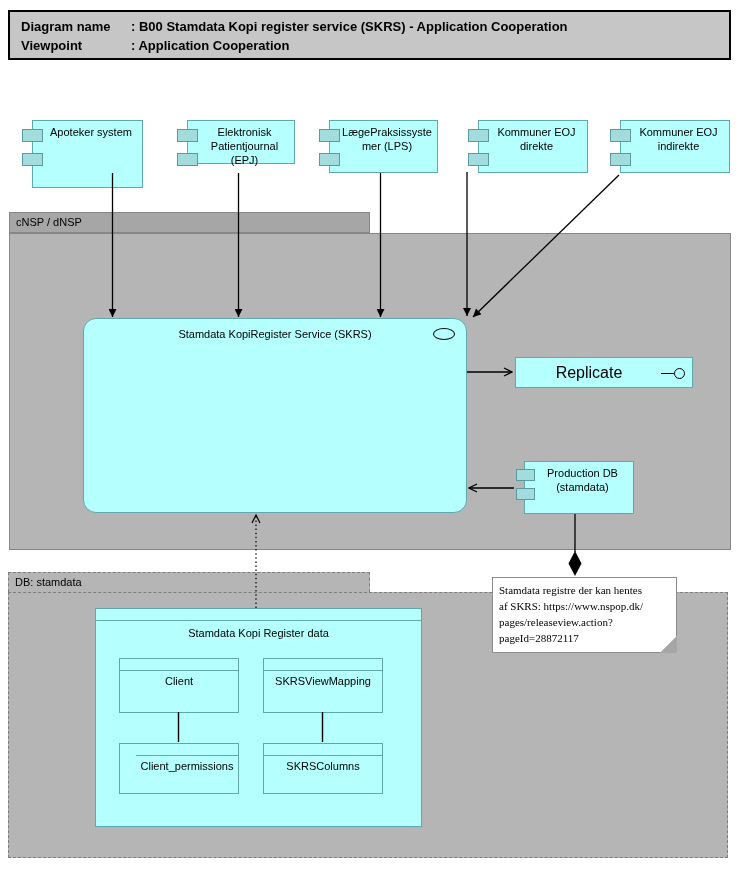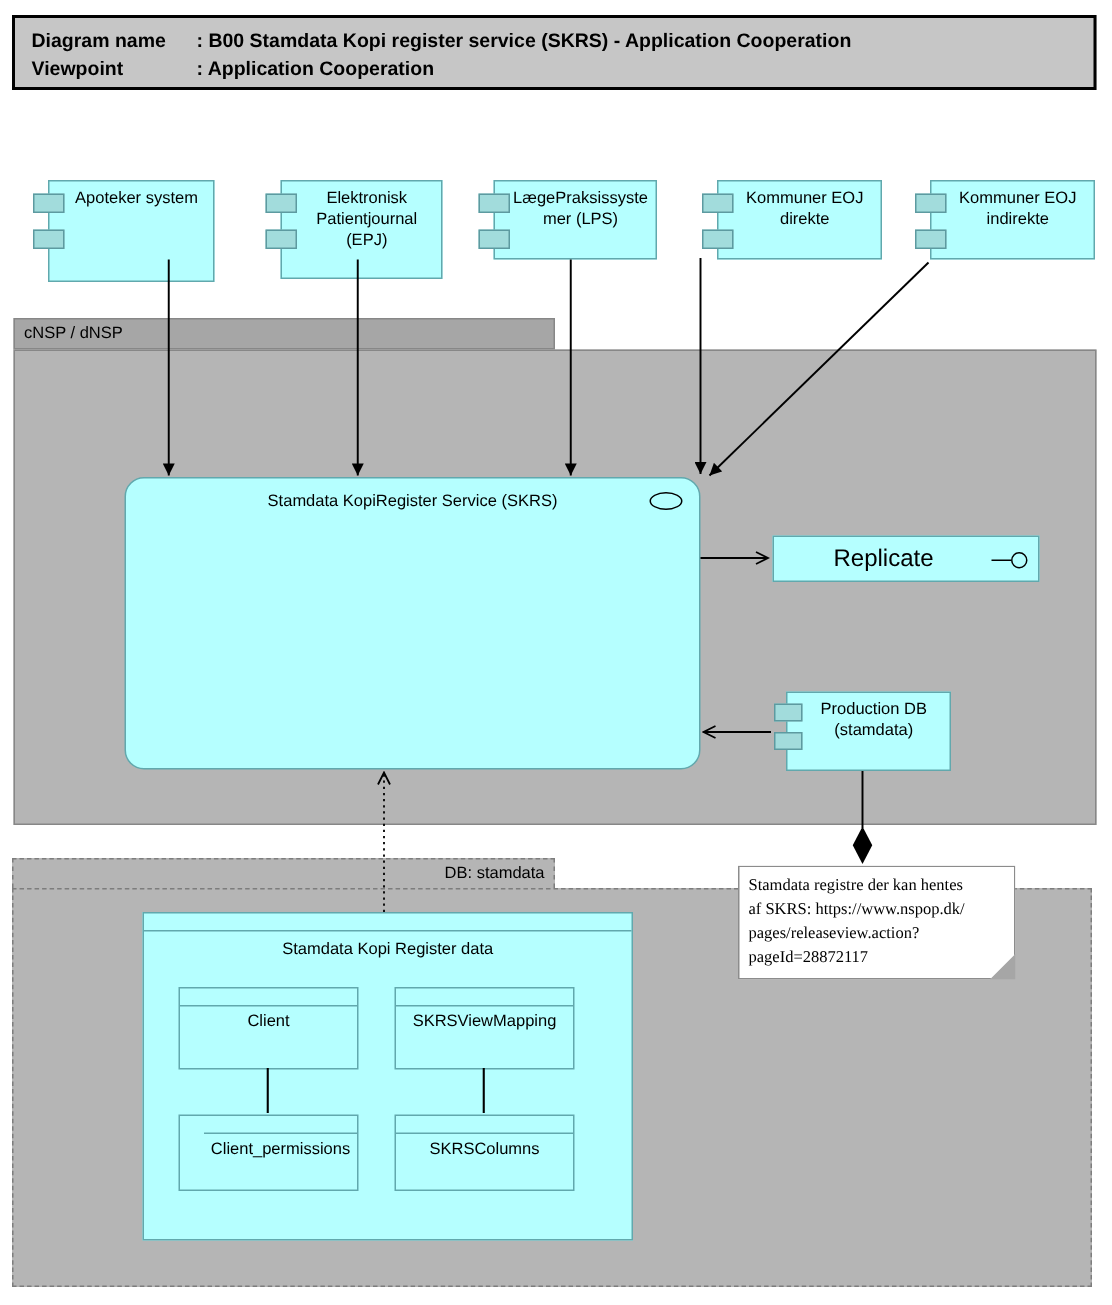--- a/index.html
+++ b/index.html
@@ -94,31 +94,31 @@
       <span>Viewpoint</span>
       <span>: Application Cooperation</span>
     </div>
   </div>
 
   <div class="group-tab grp" style="left:9px;top:212px;width:361px;height:21px;">
     <span>cNSP / dNSP</span>
   </div>
   <div class="group-body grp" style="left:9px;top:233px;width:722px;height:317px;"></div>
 
-  <div class="group-tab dashed grp" style="left:8px;top:572px;width:362px;height:20px;text-align:right;">
+  <div class="group-tab dashed grp" style="left:8px;top:572px;width:362px;height:20px;">
     <span>DB: stamdata</span>
   </div>
   <div class="group-body dashed grp" style="left:8px;top:592px;width:720px;height:266px;"></div>
 
   <div class="component node" style="left:32px;top:120px;width:111px;height:68px;">
     <span class="port p1"></span>
     <span class="port p2"></span>
     <div>Apoteker system</div>
   </div>
-  <div class="component node" style="left:187px;top:120px;width:108px;height:66px;">
+  <div class="component node" style="left:187px;top:120px;width:108px;height:44px;">
     <span class="port p1"></span>
     <span class="port p2"></span>
     <div>Elektronisk Patientjournal (EPJ)</div>
   </div>
   <div class="component node" style="left:329px;top:120px;width:109px;height:53px;">
     <span class="port p1"></span>
     <span class="port p2"></span>
     <div>LægePraksissystemer (LPS)</div>
   </div>
   <div class="component node" style="left:478px;top:120px;width:110px;height:53px;">

